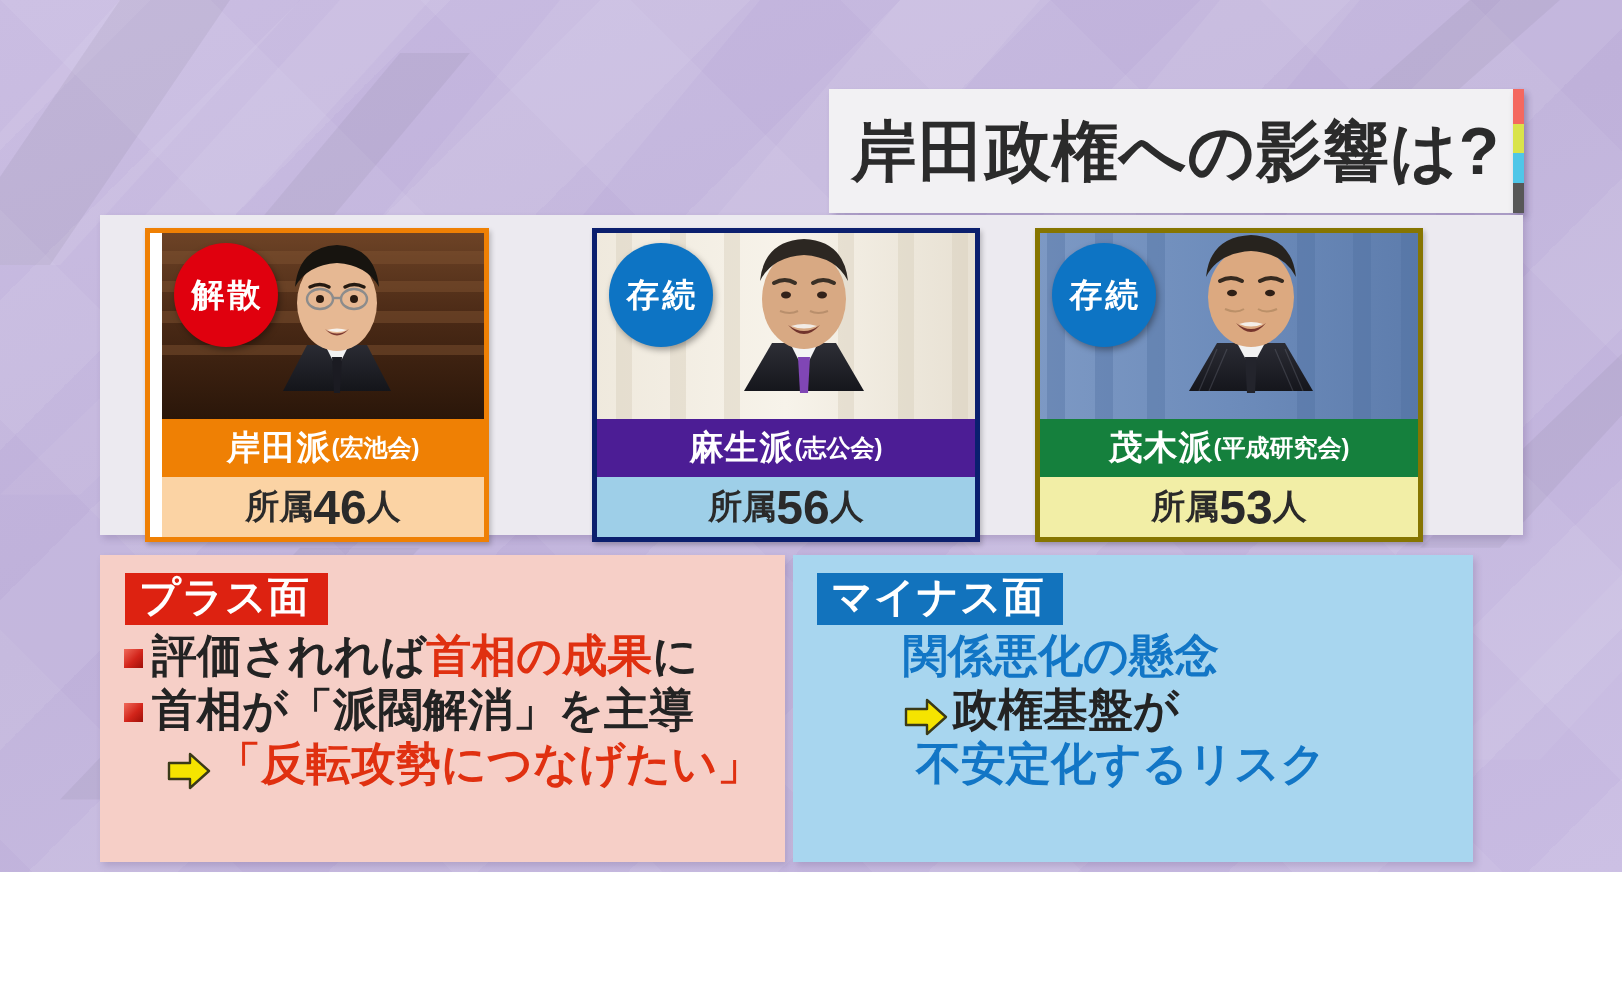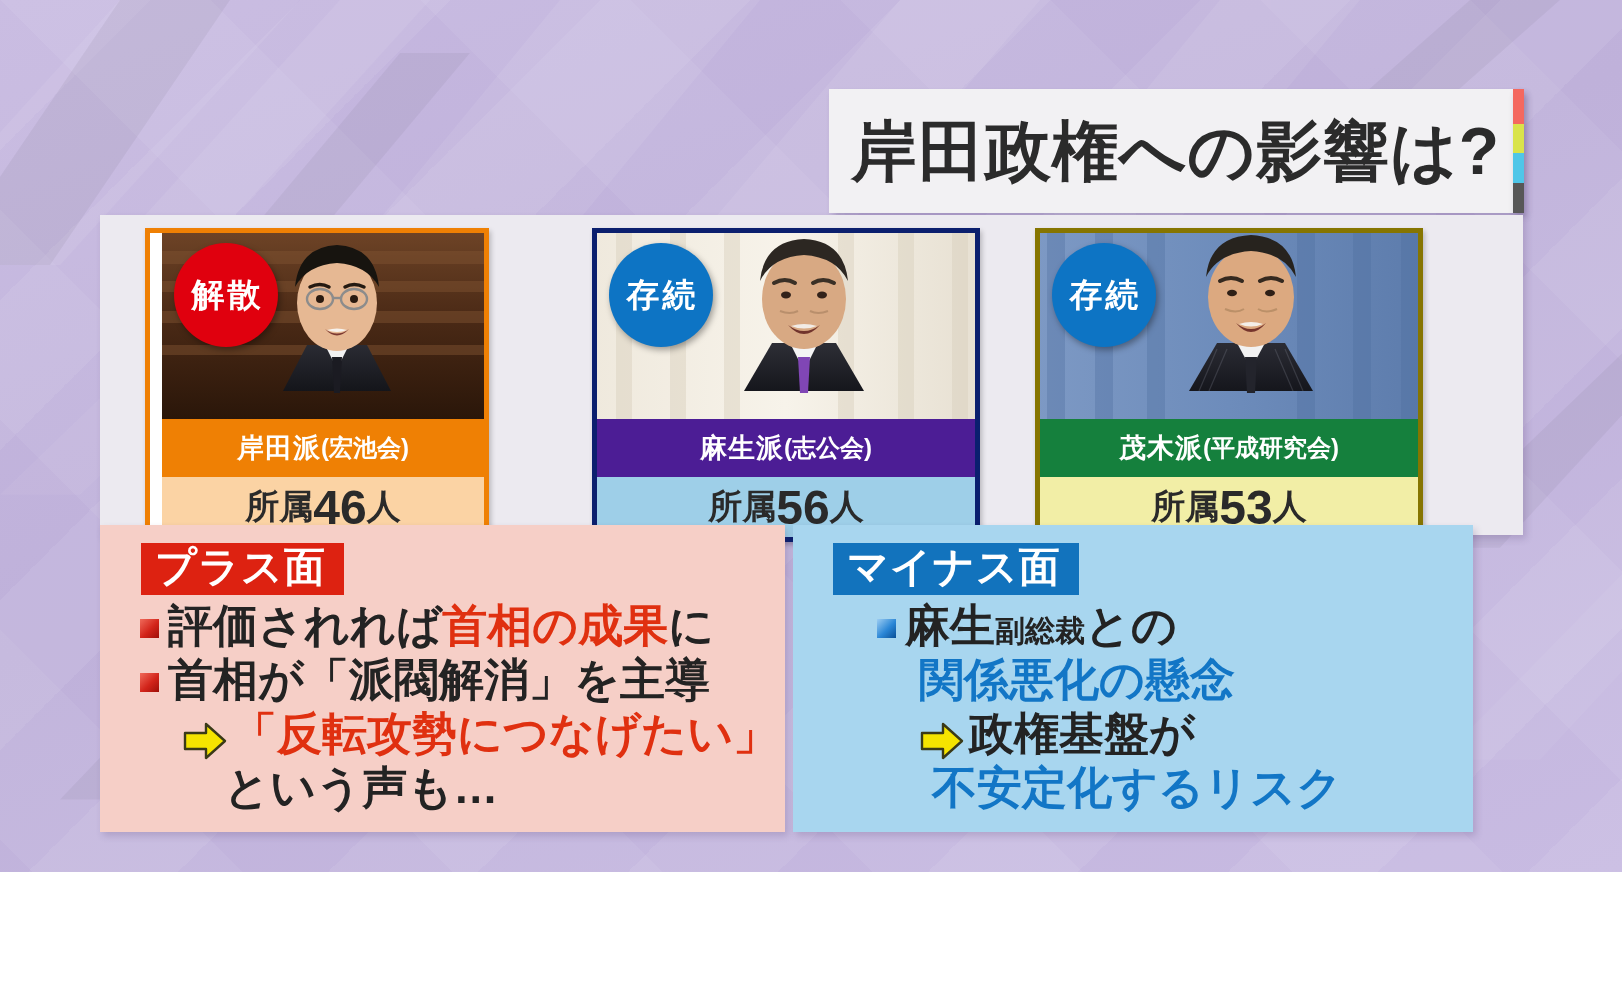--- a/index.html
+++ b/index.html
@@ -111,41 +111,41 @@
     z-index: 3;
   }
   .card-name-bar {
     height: 58px;
     display: flex;
     align-items: center;
     justify-content: center;
     color: #ffffff;
     white-space: nowrap;
   }
-  .card-name-main { font-size: 27px; font-weight: 700; letter-spacing: 1px; }
+  .card-name-main { font-size: 34px; font-weight: 700; letter-spacing: 1px; }
   .card-name-sub  { font-size: 24px; font-weight: 700; }
   .card-count-bar {
     height: 60px;
     display: flex;
     align-items: center;
     justify-content: center;
     color: #2a2a2a;
     white-space: nowrap;
   }
   .count-label { font-size: 34px; font-weight: 600; }
   .count-num   { font-size: 48px; font-weight: 700; letter-spacing: 0px; }
   .count-unit  { font-size: 34px; font-weight: 600; }
 
   
   .bottom-panel {
     position: absolute;
-    top: 525px;
+    top: 555px;
     height: 307px;
     box-shadow: 3px 4px 7px rgba(60,40,90,0.18);
-    padding: 18px 0 0 16px;
+    padding: 18px 0 0 0;
   }
   #panel-plus  { left: 100px;  width: 685px; background: #f6cfc7; }
   #panel-minus { left: 793px;  width: 680px; background: #a8d6ef; }
 
   .panel-tag {
     display: inline-block;
     margin-left: 25px;
     padding: 3px 18px 6px 14px;
     color: #ffffff;
     font-size: 41px;
@@ -408,34 +408,27 @@
 
       <div class="arrow-row indent-3">
         <span class="yarrow">
           <svg viewBox="0 0 46 40" width="46" height="40" aria-hidden="true">
             <path d="M3 12 L24 12 L24 3 L43 20 L24 37 L24 28 L3 28 Z" fill="#f5e400" stroke="#3a3a18" stroke-width="2.4" stroke-linejoin="round"></path>
           </svg>
         </span>
         <span class="line t-red">「反転攻勢につなげたい」</span>
       </div>
 
-      <div class="indent-2">
-        <span class="line t-dark">という声も…</span>
-      </div>
     </div>
   </div>
 
   <div class="bottom-panel" id="panel-minus" style="background: rgb(168, 214, 239);">
     <div class="panel-tag" id="tag-minus" style="background: rgb(18, 115, 189);">マイナス面</div>
     <div class="bullet-list" id="minus-lines">
 
-      <div class="bullet-row">
-        <span class="sq-bullet sq-blue"></span>
-        <span class="line"><span class="t-dark">麻生</span><span class="t-dark t-small">副総裁</span><span class="t-dark">との</span></span>
-      </div>
 
       <div class="indent-3">
         <span class="line t-blue">関係悪化の懸念</span>
       </div>
 
       <div class="arrow-row indent-3">
         <span class="yarrow">
           <svg viewBox="0 0 46 40" width="46" height="40" aria-hidden="true">
             <path d="M3 12 L24 12 L24 3 L43 20 L24 37 L24 28 L3 28 Z" fill="#f5e400" stroke="#3a3a18" stroke-width="2.4" stroke-linejoin="round"></path>
           </svg>

